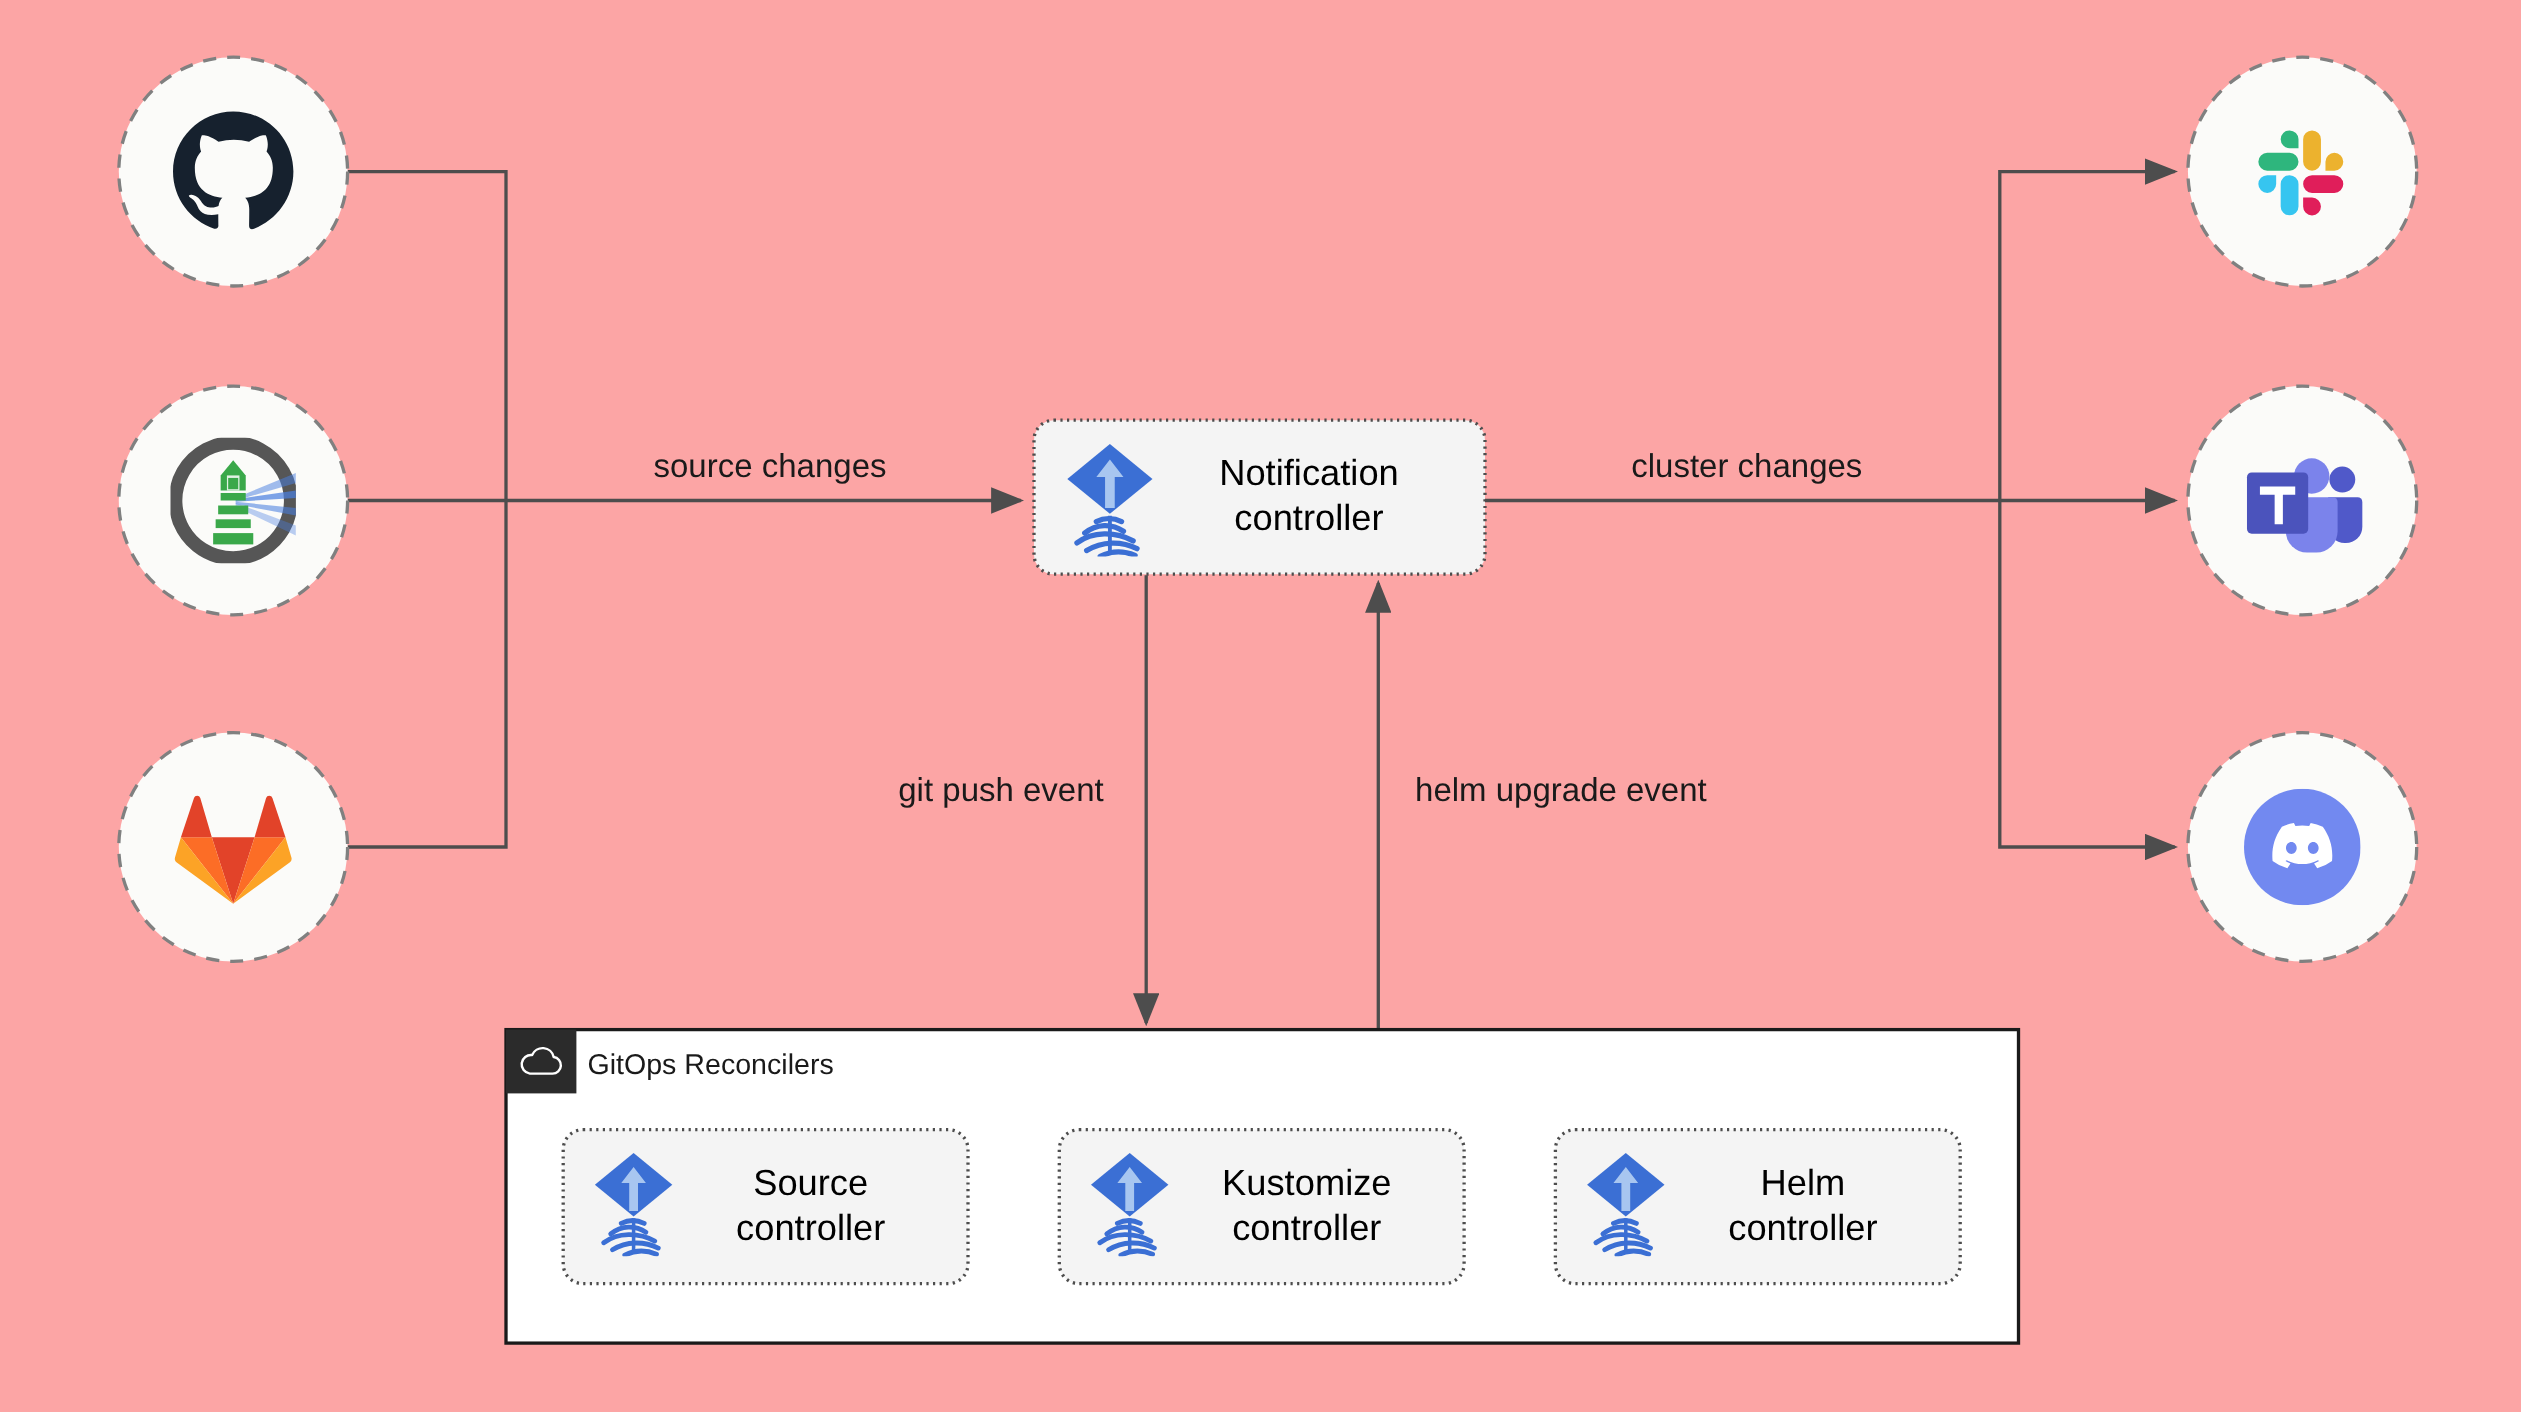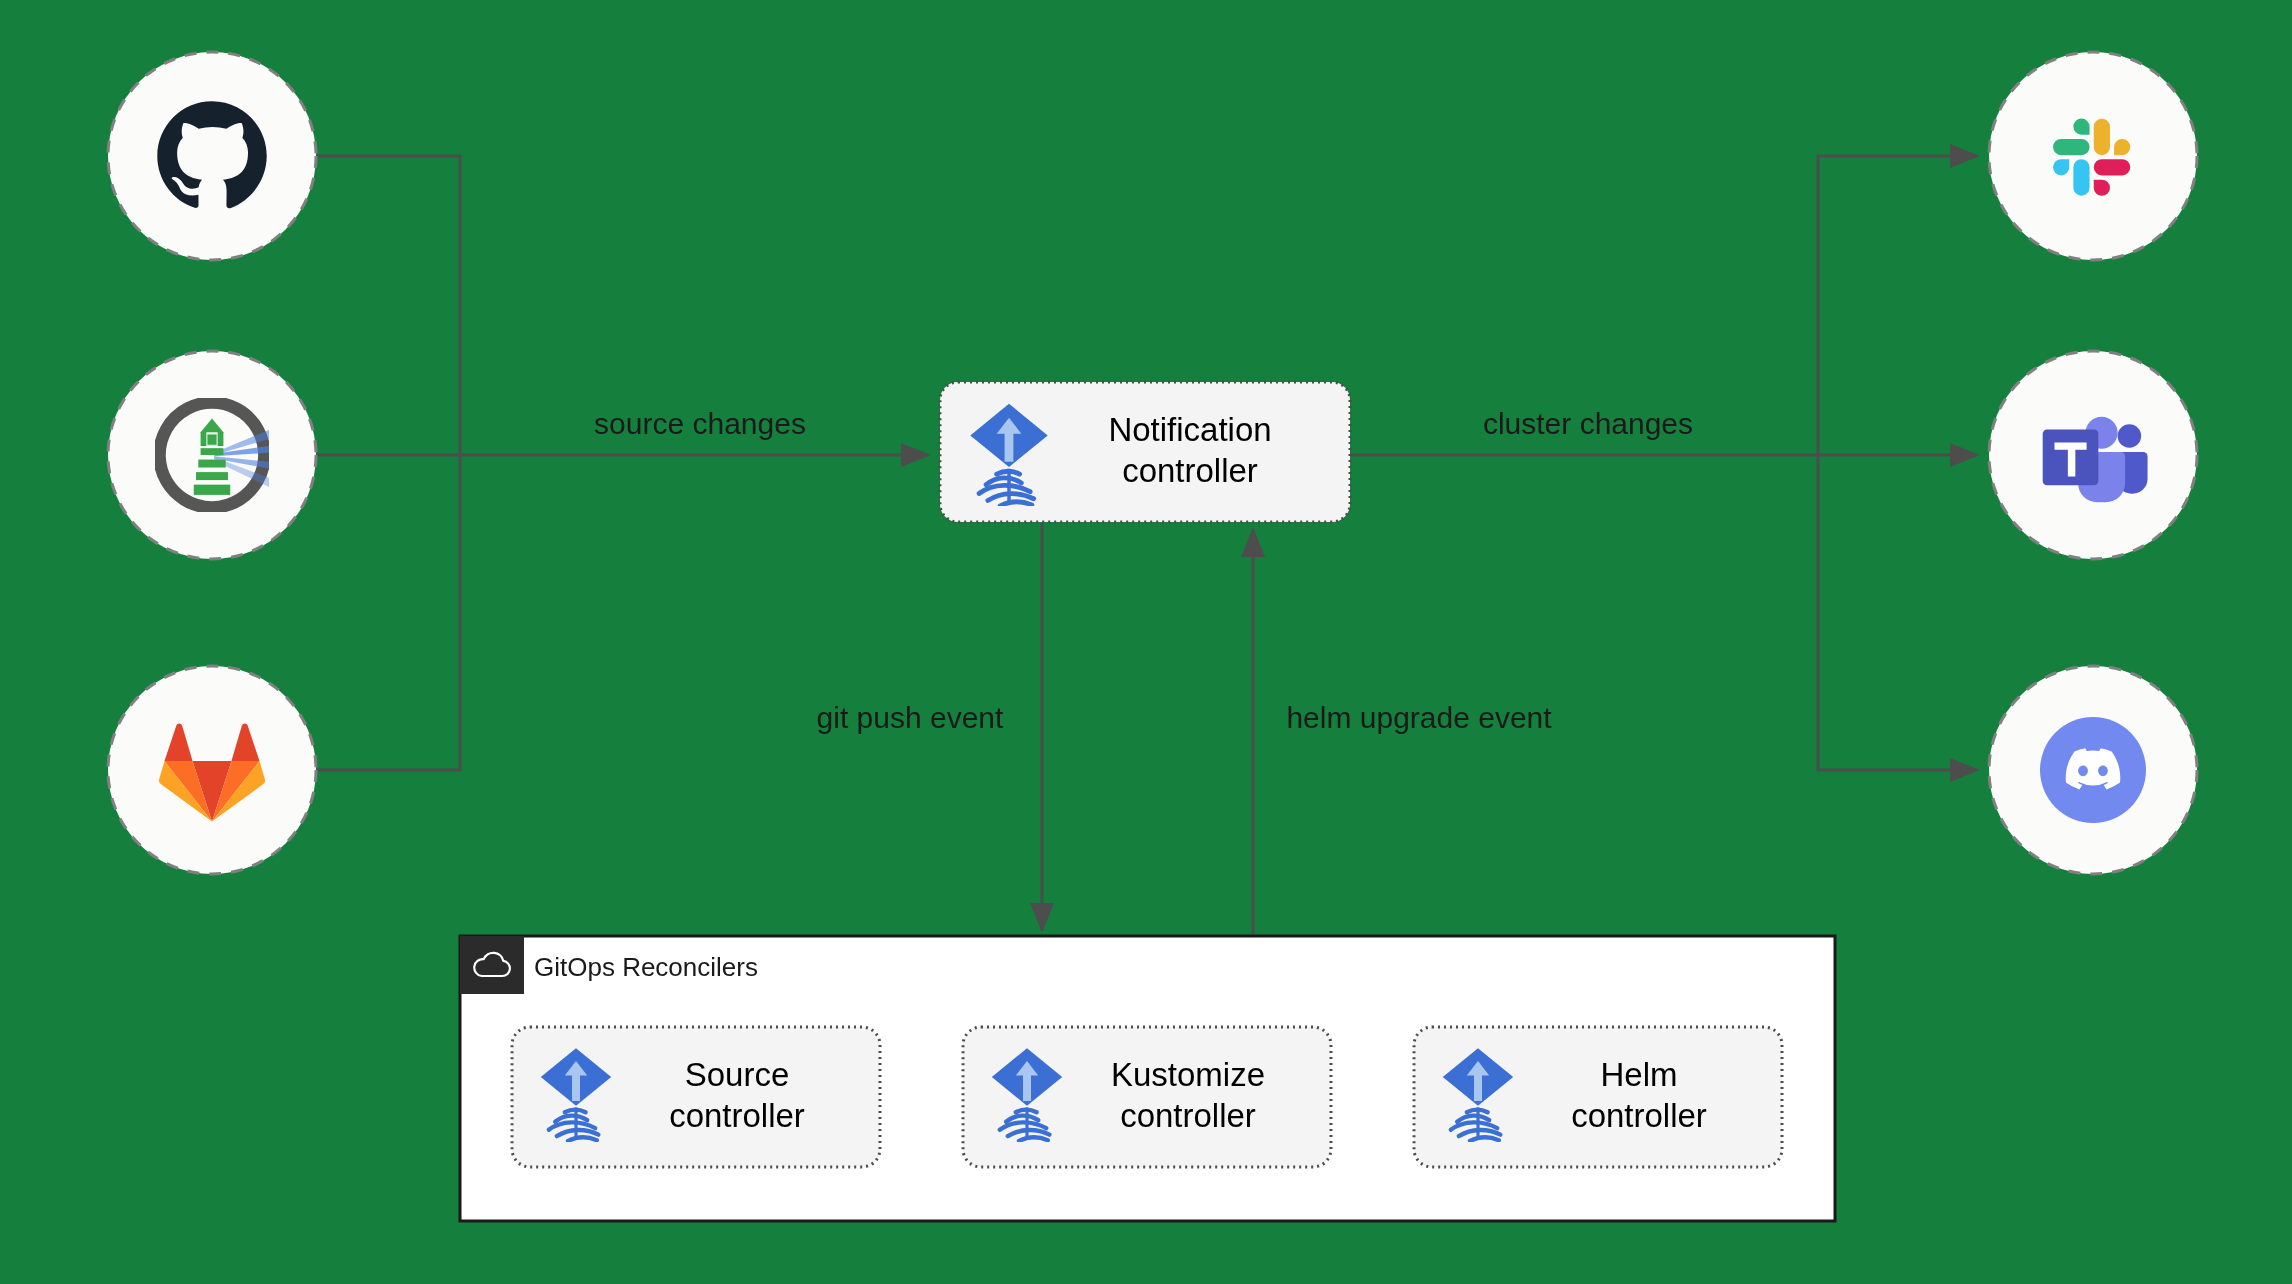--- a/index.html
+++ b/index.html
@@ -10,21 +10,21 @@
   body {
     width: 2292px;
     height: 1284px;
     font-family: "Liberation Sans", sans-serif;
     overflow: hidden;
   }
   #diagram-root {
     position: relative;
     width: 2292px;
     height: 1284px;
-    background: #15803d;
+    background: #fca5a5;
   }
   svg.canvas {
     position: absolute;
     top: 0;
     left: 0;
     width: 2292px;
     height: 1284px;
   }
   .edge-line {
     stroke: #4d4d4d;

